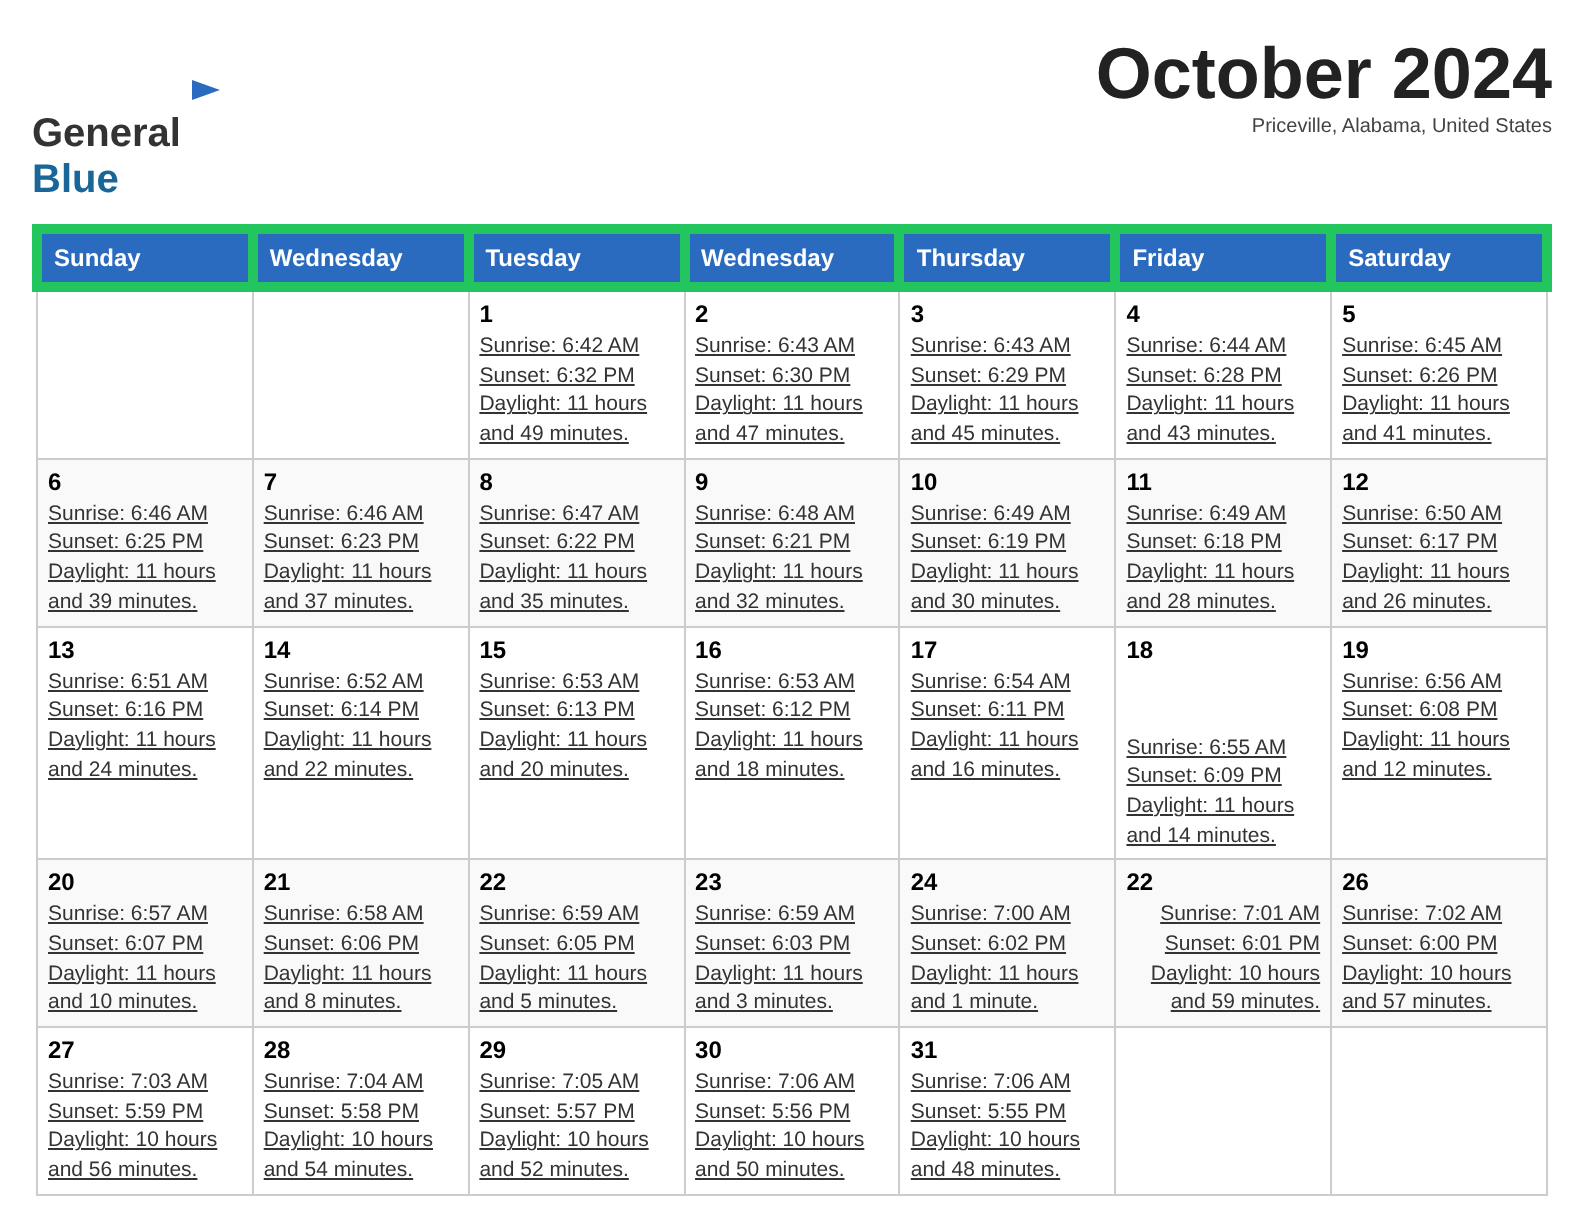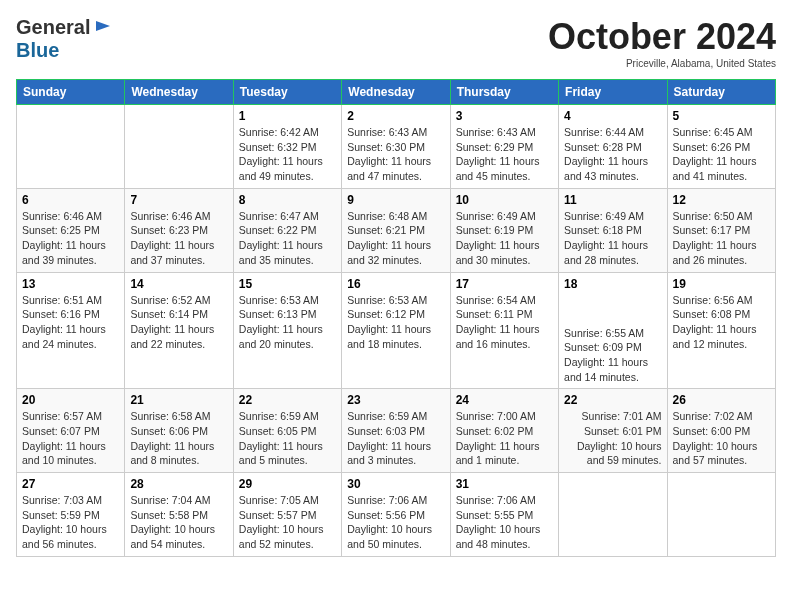--- a/index.html
+++ b/index.html
@@ -23,20 +23,21 @@
     }
     .logo-text {
       display: flex;
       align-items: center;
       gap: 2px;
     }
     .logo-general {
       font-size: 20px;
       font-weight: bold;
       color: #333;
+      margin-top: 40px;
     }
     .logo-blue {
       font-size: 20px;
       font-weight: bold;
       color: #1a6699;
     }
     .title-block {
       text-align: right;
     }
     .month-title {
@@ -53,21 +54,21 @@
       border-collapse: collapse;
       font-size: 11px;
     }
     .calendar th {
       background: #2a6bbf;
       color: #fff;
       text-align: left;
       padding: 5px 6px;
       font-size: 12px;
       font-weight: bold;
-      border: 1px solid #22c55e;
+      border: 5px solid #22c55e;
     }
     .calendar td {
       border: 1px solid #ccc;
       vertical-align: top;
       padding: 4px 5px;
       width: 107px;
       min-height: 80px;
       background: #fff;
     }
     .calendar tr:nth-child(even) td {
@@ -76,20 +77,21 @@
     .day-num {
       font-weight: bold;
       font-size: 12px;
       display: block;
       margin-bottom: 2px;
     }
     .day-info {
       color: #333;
       line-height: 1.4;
       font-size: 10.5px;
+      text-decoration: underline;
     }
     .empty-cell {
       background: #fff !important;
     }
   </style>
 </head>
 <body>
 
 <div class="header">
   <div class="logo">

